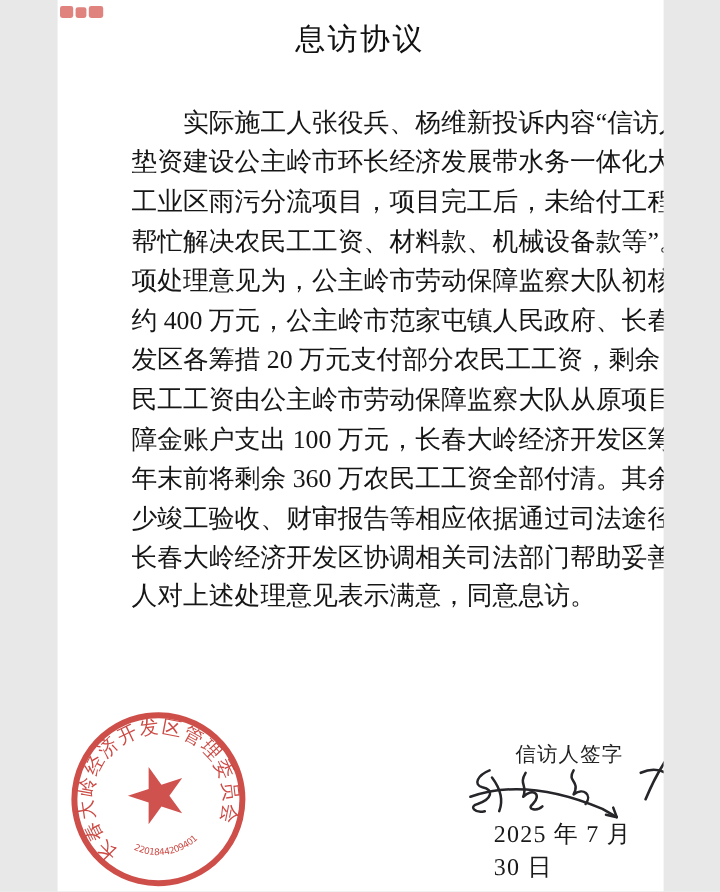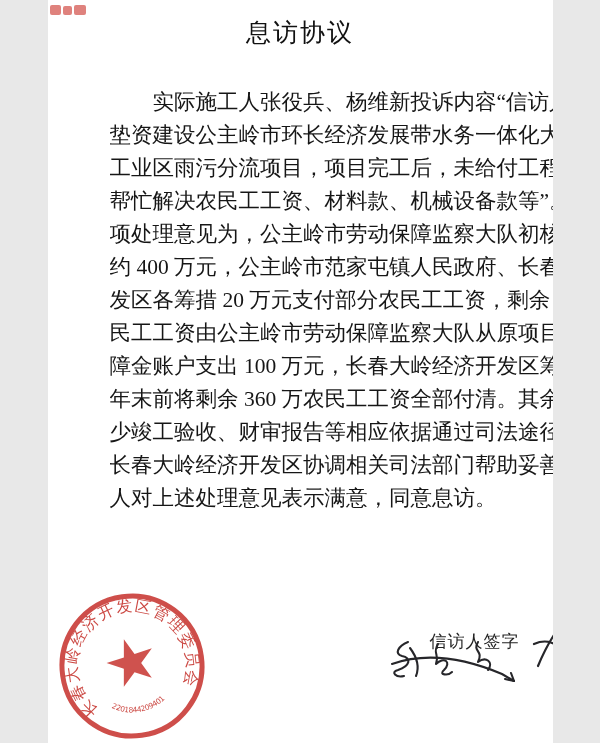--- a/index.html
+++ b/index.html
@@ -26,36 +26,36 @@
   }
   .line{
     height:33px;line-height:33px;
     overflow:hidden;
     text-align:justify;
     text-align-last:justify;
     text-justify:inter-character;
     white-space:nowrap;
   }
   .line.first{ text-indent:43px; }
-  .line.last{ text-align-last:left; white-space:normal; }
+  .line.last{ text-align-last:left; white-space:normal;font-family:Liberation Mono, monospace; }
 
   .corner-artifact{
     position:absolute;top:4px;left:2px;width:46px;height:13px;
     opacity:.65;filter:blur(.6px);
   }
   .corner-artifact i{
     display:inline-block;vertical-align:top;
     background:#cf4038;border-radius:2px;margin-right:2px;
   }
   .corner-artifact i:nth-child(1){width:11px;height:10px;margin-top:1px;}
   .corner-artifact i:nth-child(2){width:9px;height:9px;margin-top:2px;}
   .corner-artifact i:nth-child(3){width:12px;height:10px;margin-top:1px;}
 
   .sign-label{
-    position:absolute;top:630px;left:382px;
+    position:absolute;top:617px;left:382px;
     font-size:17px;letter-spacing:1px;color:#222;
   }
   .signatures{
     position:absolute;top:604px;left:338px;width:262px;height:86px;
   }
   .doc-date{
     position:absolute;top:682px;left:364px;
     font-size:20px;letter-spacing:1px;color:#1a1a1a;
   }
   .seal{
@@ -105,20 +105,21 @@
     <g stroke="#26262a" stroke-width="2.2" fill="none" stroke-linecap="round" stroke-linejoin="round">
       <path d="M152,62 C162,38 174,20 186,10"></path>
       <path d="M148,40 C162,34 172,40 178,50"></path>
       <path d="M188,48 C196,30 204,20 212,14 C204,34 214,40 222,30"></path>
       <path d="M226,44 C236,24 246,12 256,4"></path>
       <path d="M222,28 C238,22 250,28 260,36"></path>
       <path d="M240,14 C244,30 248,46 240,60"></path>
     </g>
   </svg>
 
+  <div class="doc-date">2025 年 7 月 30 日</div>
 
   <svg class="seal" viewBox="0 0 154 152" xmlns="http://www.w3.org/2000/svg">
     <defs>
       <path id="sealTextArc" d="M 37,114 A 55,55 0 1 1 115,114" fill="none"></path>
       <path id="sealNumArc" d="M 49,113 A 47,47 0 0 0 103,113" fill="none"></path>
     </defs>
     <g transform="rotate(-8 76 75)">
       <circle cx="76" cy="75" r="70" fill="none" stroke="#c5302a" stroke-width="5" opacity="0.92"></circle>
       <polygon transform="translate(76,72) rotate(-10)" points="0,-25 5.6,-7.7 23.8,-7.7 9.1,3.0 14.7,20.2 0,9.6 -14.7,20.2 -9.1,3.0 -23.8,-7.7 -5.6,-7.7" fill="#c5302a" opacity="0.9"></polygon>
       <text font-size="16" fill="#c5302a" opacity="0.95" font-family="Liberation Serif, DejaVu Serif, serif">

